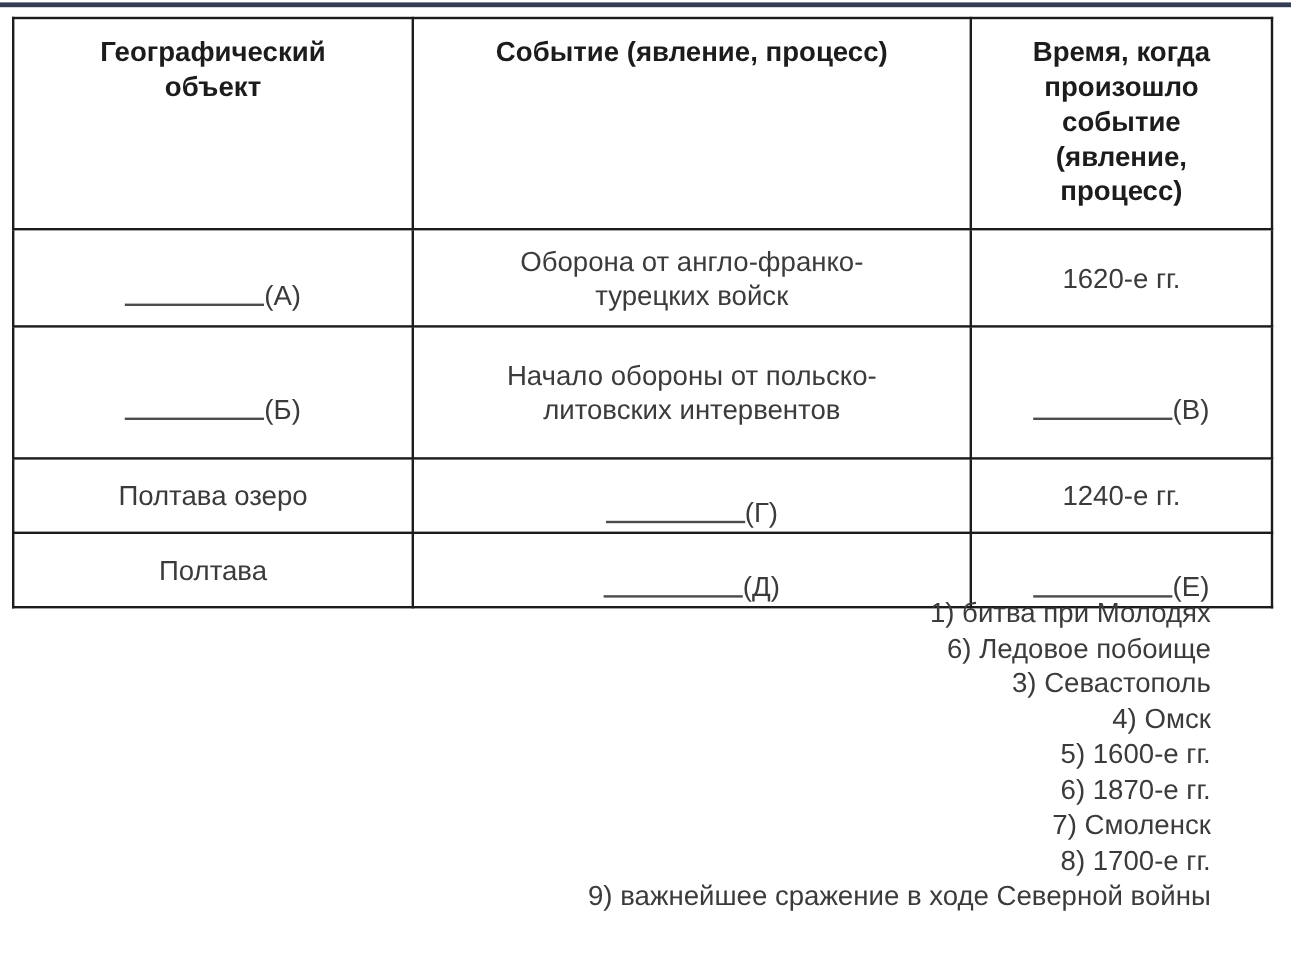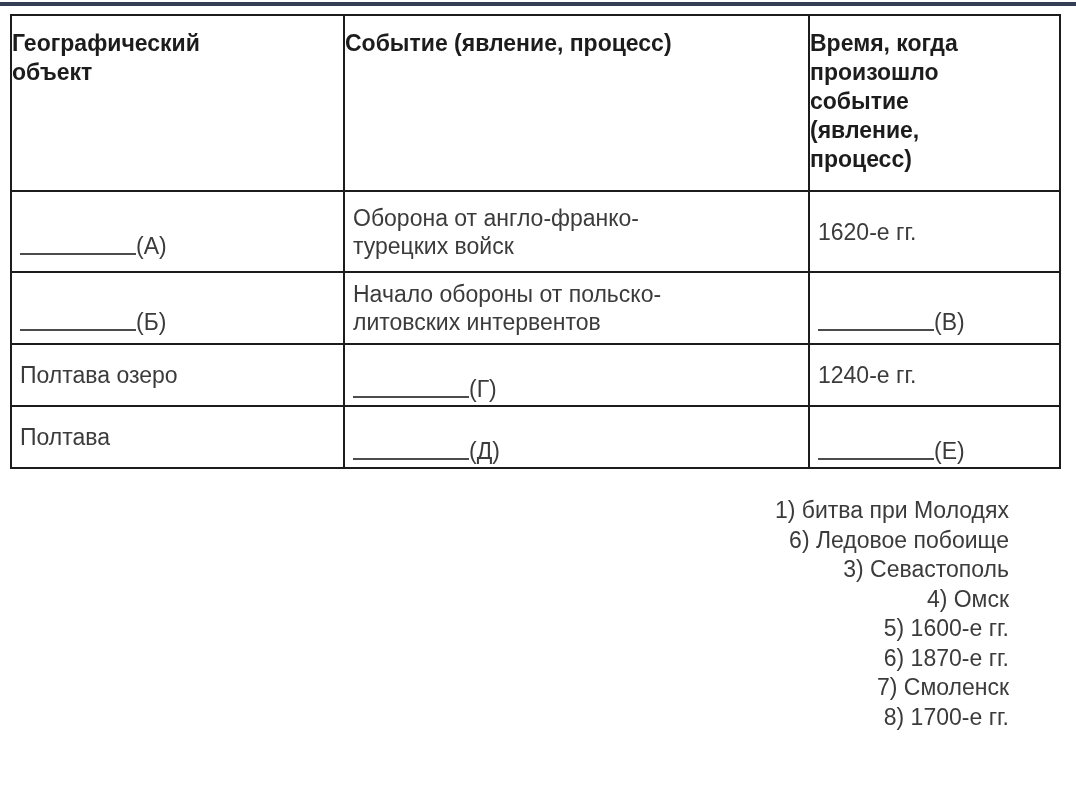--- a/index.html
+++ b/index.html
@@ -18,21 +18,21 @@
   }
   table.match-table {
     position: absolute;
     left: 10px; top: 14px;
     width: 1049px;
     border-collapse: collapse;
     table-layout: fixed;
   }
   table.match-table td, table.match-table th {
     border: 2px solid #1c1c1c;
-    text-align: left;
+    text-align: center;
     white-space: pre-line;
     overflow: hidden;
   }
   table.match-table th {
     font-size: 23px;
     font-weight: 700;
     color: #1c1c1c;
     line-height: 29px;
     vertical-align: top;
     padding-top: 13px;
@@ -40,21 +40,21 @@
   }
   table.match-table td {
     font-size: 23px;
     font-weight: 400;
     color: #3b3b3b;
     line-height: 28px;
     vertical-align: middle;
     padding: 2px 8px;
   }
   tr.row-a td { height: 81px; }
-  tr.row-b td { height: 72px; }
+  tr.row-b td { height: 110px; }
   tr.row-c td { height: 54px; }
   tr.row-d td { height: 54px; }
   .blank { white-space: nowrap; }
   .blank-rule {
     display: inline-block;
     width: 116px;
     border-bottom: 2px solid #4c4c4c;
     vertical-align: -1px;
   }
   .missing {
@@ -142,13 +142,14 @@
 
 <div class="missing">
   <div class="missing-item">1) битва при Молодях</div>
   <div class="missing-item">6) Ледовое побоище</div>
   <div class="missing-item">3) Севастополь</div>
   <div class="missing-item">4) Омск</div>
   <div class="missing-item">5) 1600-е гг.</div>
   <div class="missing-item">6) 1870-е гг.</div>
   <div class="missing-item">7) Смоленск</div>
   <div class="missing-item">8) 1700-е гг.</div>
+  <div class="missing-item">9) важнейшее сражение в ходе Северной войны</div>
 </div>
 
 </body></html>

